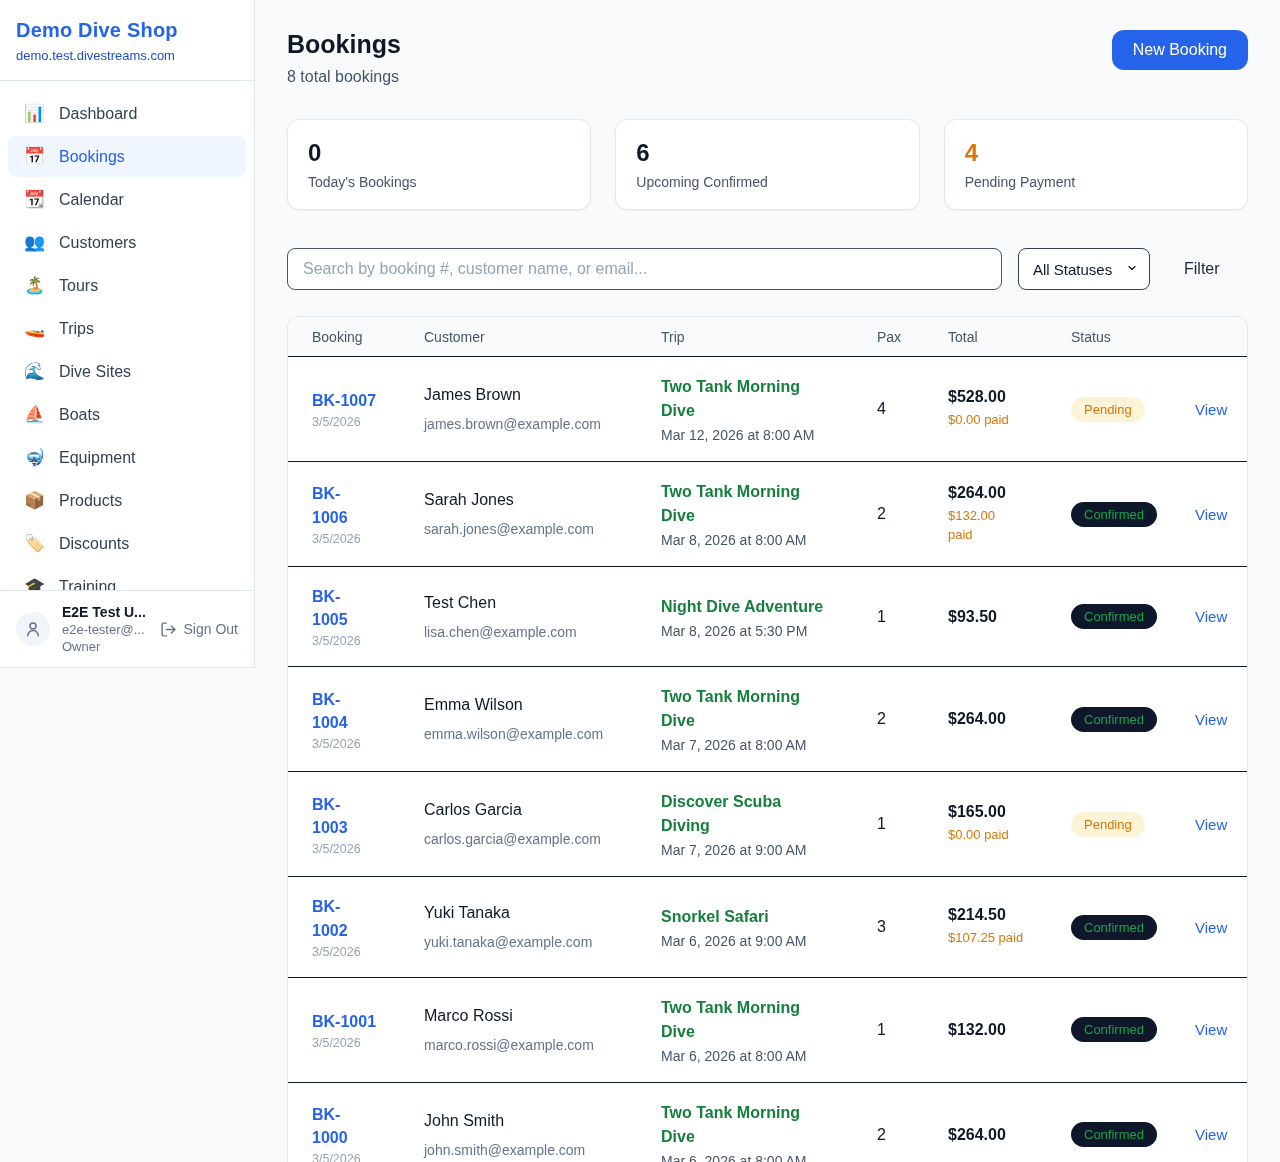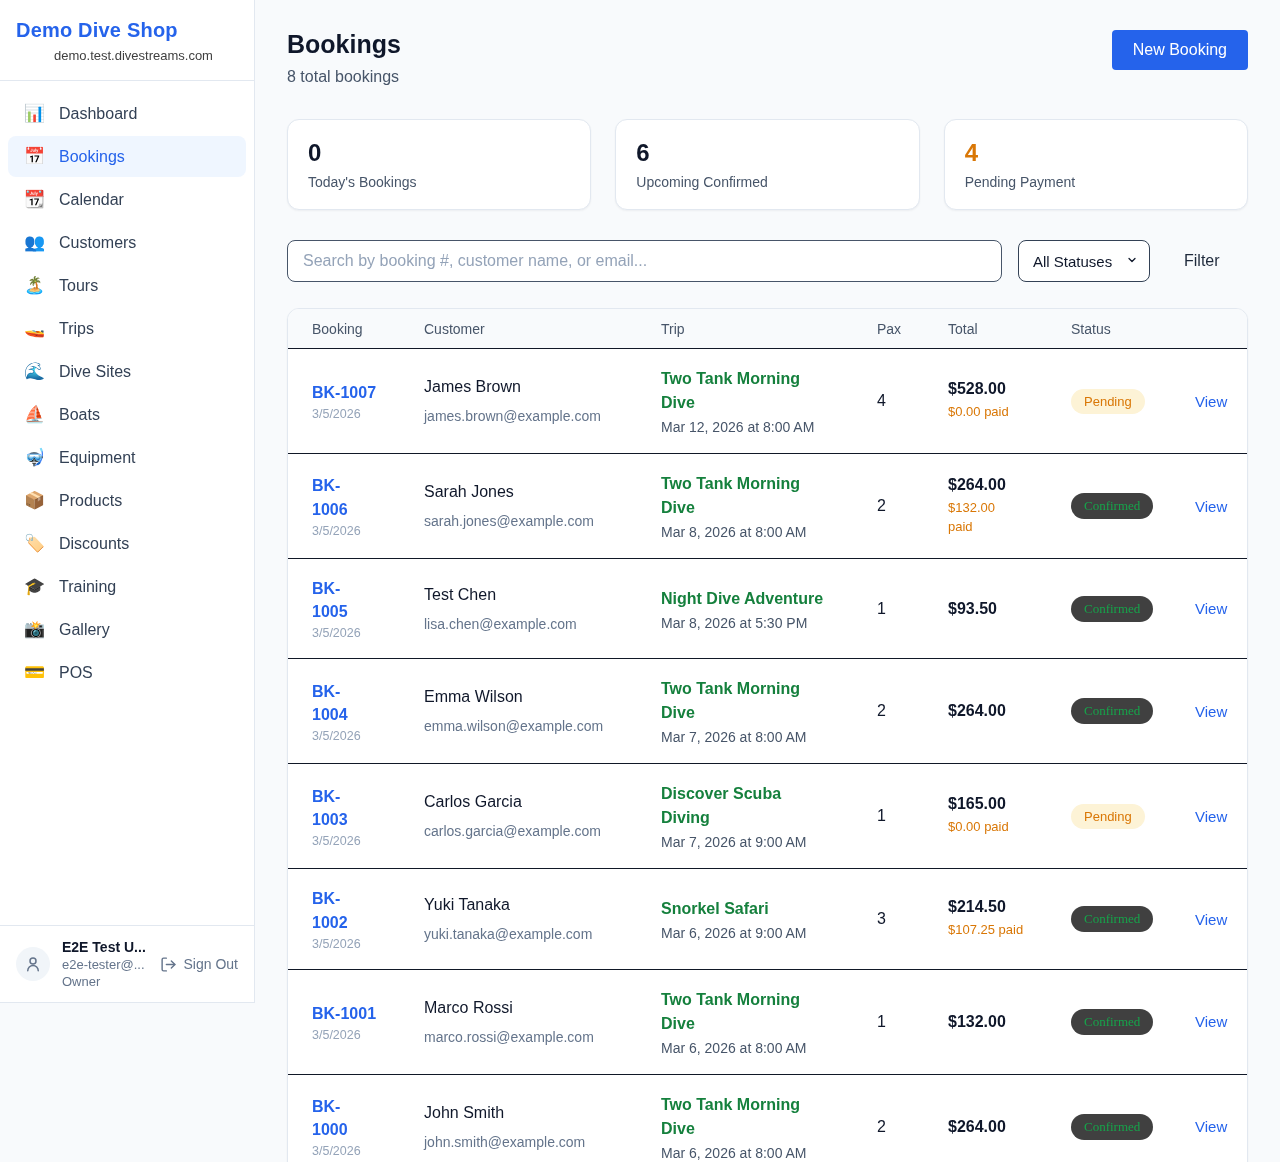--- a/index.html
+++ b/index.html
@@ -1,52 +1,52 @@
 <!DOCTYPE html>
 <html><head>
 <meta charset="utf-8">
 <style>
   * { box-sizing: border-box; margin: 0; padding: 0; }
   html,body { width: 1280px; background: #f8fafc; font-family: "Liberation Sans", "DejaVu Sans", sans-serif; color:#0f172a; }
 
   
-  .sidebar { position:absolute; left:0; top:0; width:255px; height:1003px; background:#fff;
+  .sidebar { position:absolute; left:0; top:0; width:255px; height:668px; background:#fff;
              border-right:1px solid #e2e8f0; border-bottom:1px solid #e2e8f0;
              display:flex; flex-direction:column; }
   .brand-block { padding:19px 16px 17px; border-bottom:1px solid #e2e8f0; }
   .brand { font-size:20px; font-weight:700; color:#2563eb; letter-spacing:.2px; }
-  .domain { font-size:13px; color:#404040; margin-top:6px;margin-left:38px; }
+  .domain { font-size:13px; color:#1d4ed8; margin-top:6px; }
   .nav { flex:1; padding:12px 8px 0; overflow:hidden; }
   .sb-item { display:flex; align-items:center; gap:15px; padding:10px 16px; margin-bottom:2px;
              border-radius:8px; font-size:16px; color:#334155; cursor:pointer; }
   .sb-item .ico { font-size:17px; width:20px; text-align:center; }
   .sb-item.active { background:#eff6ff; color:#2563eb; font-weight:500; }
   .sb-footer { border-top:1px solid #e2e8f0; padding:13px 16px; display:flex; align-items:center; gap:12px; }
   .avatar { width:34px; height:34px; border-radius:50%; background:#f1f5f9; flex:0 0 34px;
             display:flex; align-items:center; justify-content:center; }
   .u-name { font-size:14px; font-weight:700; color:#0f172a; white-space:nowrap; }
   .u-sub  { font-size:13px; color:#64748b; margin-top:2px; white-space:nowrap; }
   .signout { margin-left:auto; display:flex; align-items:center; gap:7px; font-size:14px; color:#64748b;
              background:none; border:none; cursor:pointer; font-family:inherit; }
 
   
   .main { margin-left:255px; padding:30px 32px 32px; }
   .page-head { display:flex; justify-content:space-between; align-items:flex-start; }
   .page-title { font-size:25px; font-weight:700; color:#0f172a; }
   .page-sub { font-size:16px; color:#475569; margin-top:9px; }
-  .btn-primary { background:#2563eb; color:#fff; border:none; border-radius:4px;
+  .btn-primary { background:#2563eb; color:#fff; border:none; border-radius:12px;
                  padding:11px 21px; font-size:16px; font-weight:500; cursor:pointer; font-family:inherit; }
 
   .stats { display:grid; grid-template-columns:1fr 1fr 1fr; gap:24px; margin-top:33px; }
   .stat-card { background:#fff; border:1px solid #e2e8f0; border-radius:12px; padding:19px 20px;
                box-shadow:0 1px 2px rgba(15,23,42,.05); }
   .stat-val { font-size:24px; font-weight:700; }
   .stat-lbl { font-size:14px; color:#475569; margin-top:7px; }
 
-  .filter-bar { display:flex; align-items:center; margin-top:30px; }
+  .filter-bar { display:flex; align-items:center; margin-top:38px; }
   .search { flex:0 0 715px; height:42px; border:1px solid #475569; border-radius:8px; padding:0 15px;
             font-size:16px; font-family:inherit; color:#0f172a; background:#fff; }
   .search::placeholder { color:#94a3b8; }
   .sel-wrap { position:relative; margin-left:16px; }
   .status-sel { appearance:none; -webkit-appearance:none; height:42px; border:1px solid #334155;
                 border-radius:8px; background:#fff; padding:0 36px 0 14px; font-size:15px; font-weight:500;
                 color:#0f172a; font-family:inherit; cursor:pointer; }
   .sel-chev { position:absolute; right:12px; top:14px; pointer-events:none; }
   .filter-lbl { margin-left:34px; font-size:16px; color:#1e293b; background:none; border:none;
                 font-family:inherit; cursor:pointer; }
@@ -61,21 +61,21 @@
   .bk-date { font-size:12.5px; color:#94a3b8; margin-top:3px; }
   .cu-name { font-size:16px; color:#0f172a; }
   .cu-email { font-size:14px; color:#64748b; margin-top:12px; }
   .tr-name { font-size:16px; font-weight:600; color:#15803d; white-space:pre-line; line-height:1.5; }
   .tr-date { font-size:14px; color:#475569; margin-top:4px; }
   .pax { font-size:16px; color:#0f172a; }
   .tot { font-size:16px; font-weight:700; color:#0f172a; }
   .paid { font-size:13px; color:#d97706; margin-top:5px; white-space:pre-line; line-height:1.45; }
   .badge { display:inline-block; padding:5px 13px; border-radius:999px; font-size:13px; font-weight:500; }
   .badge.pending { color:#d97706; background:#fdf3d6; }
-  .badge.confirmed { color:#16a34a; background:#404040;font-family:Liberation Serif, serif; }
+  .badge.confirmed { color:#16a34a; background:#0f172a; }
   .view { color:#2563eb; font-size:15px; font-weight:500; cursor:pointer; }
 </style>
 </head>
 <body>
 
 <aside class="sidebar">
   <div class="brand-block">
     <div class="brand">Demo Dive Shop</div>
     <div class="domain">demo.test.divestreams.com</div>
   </div>

